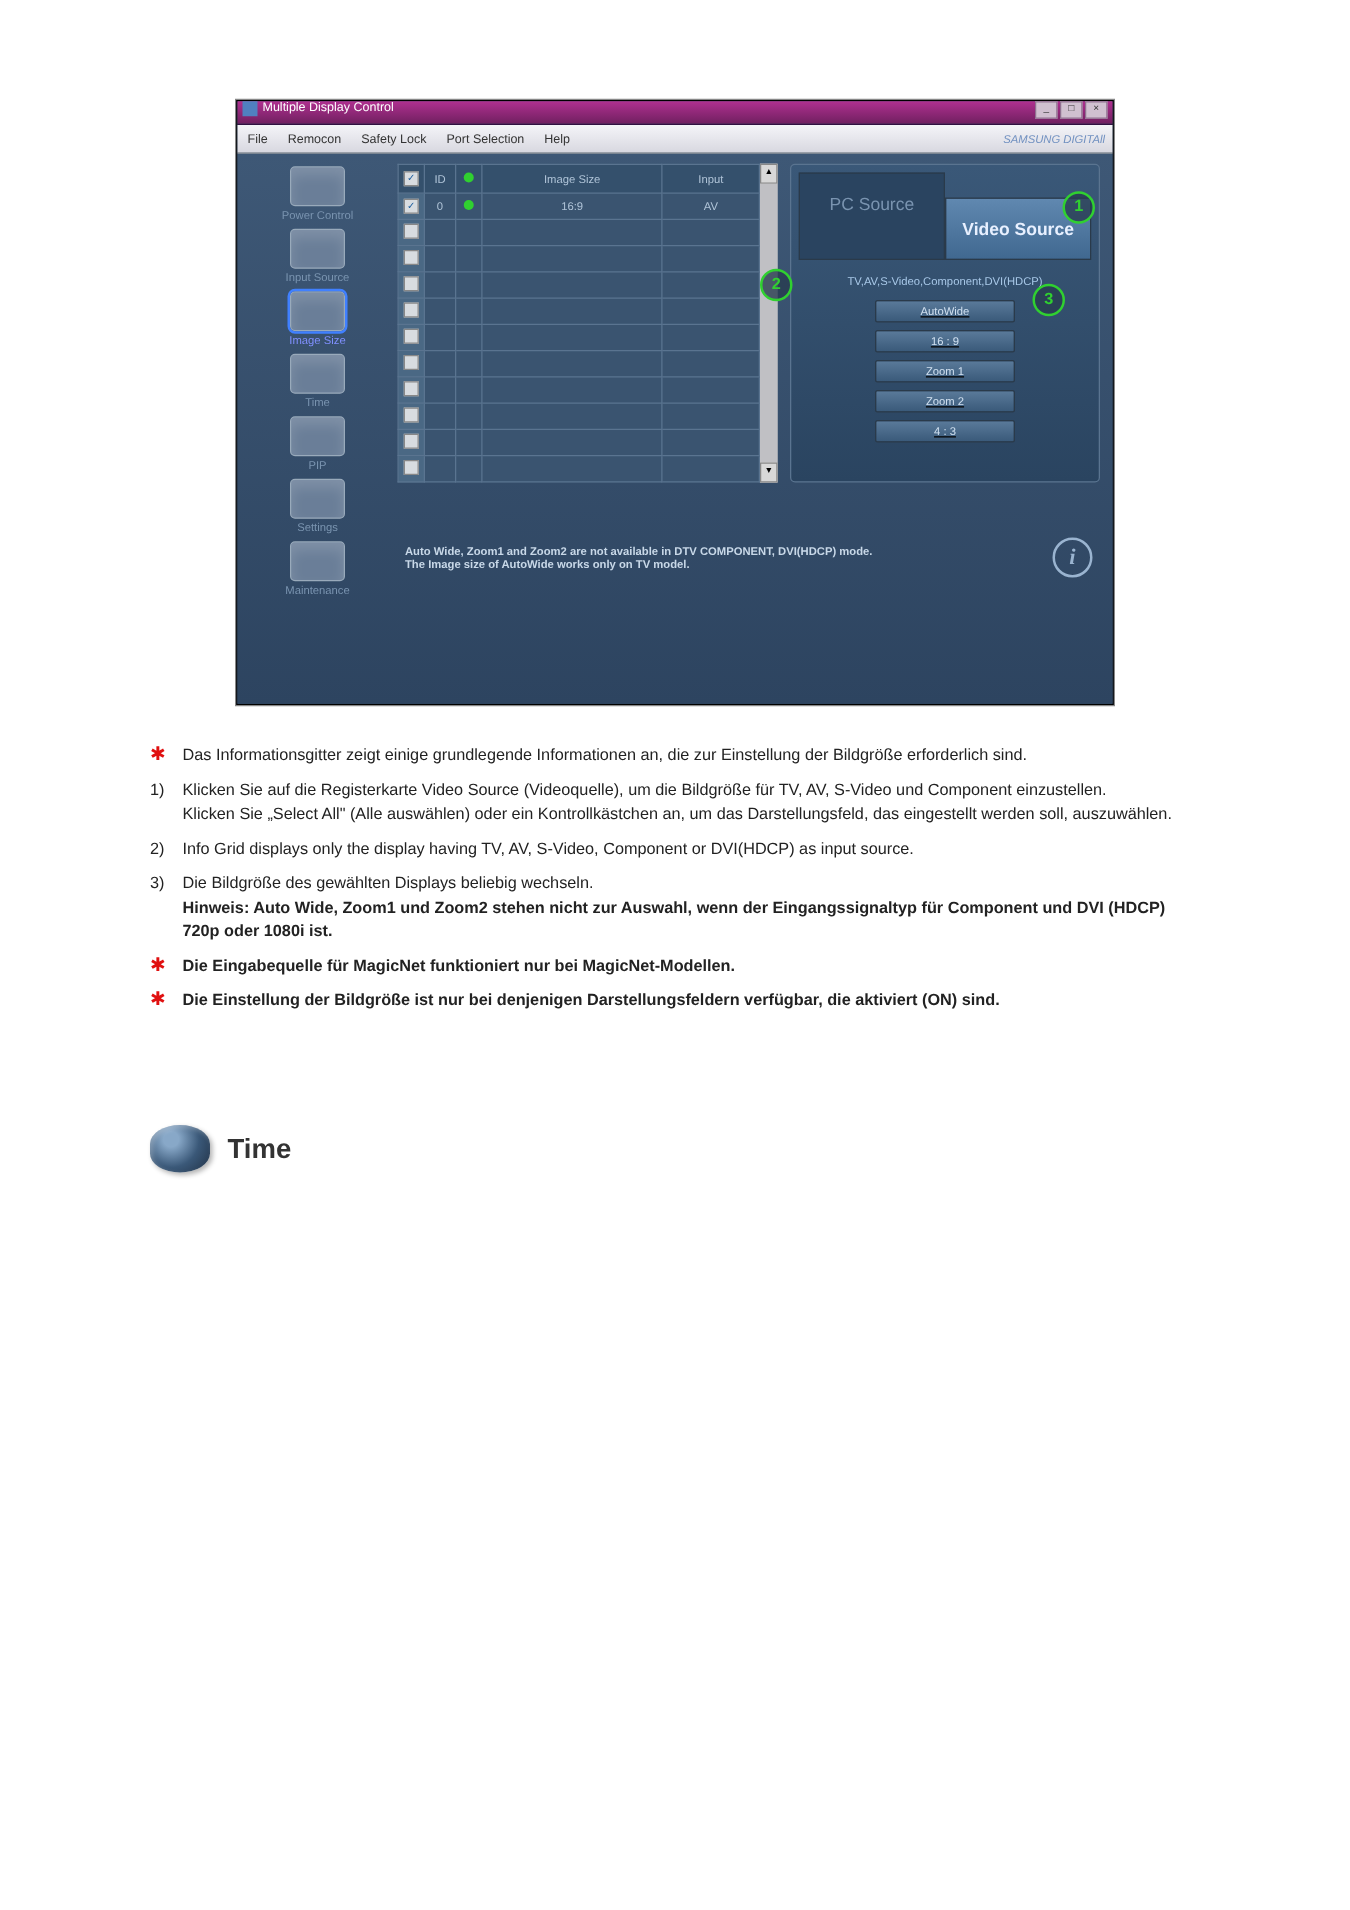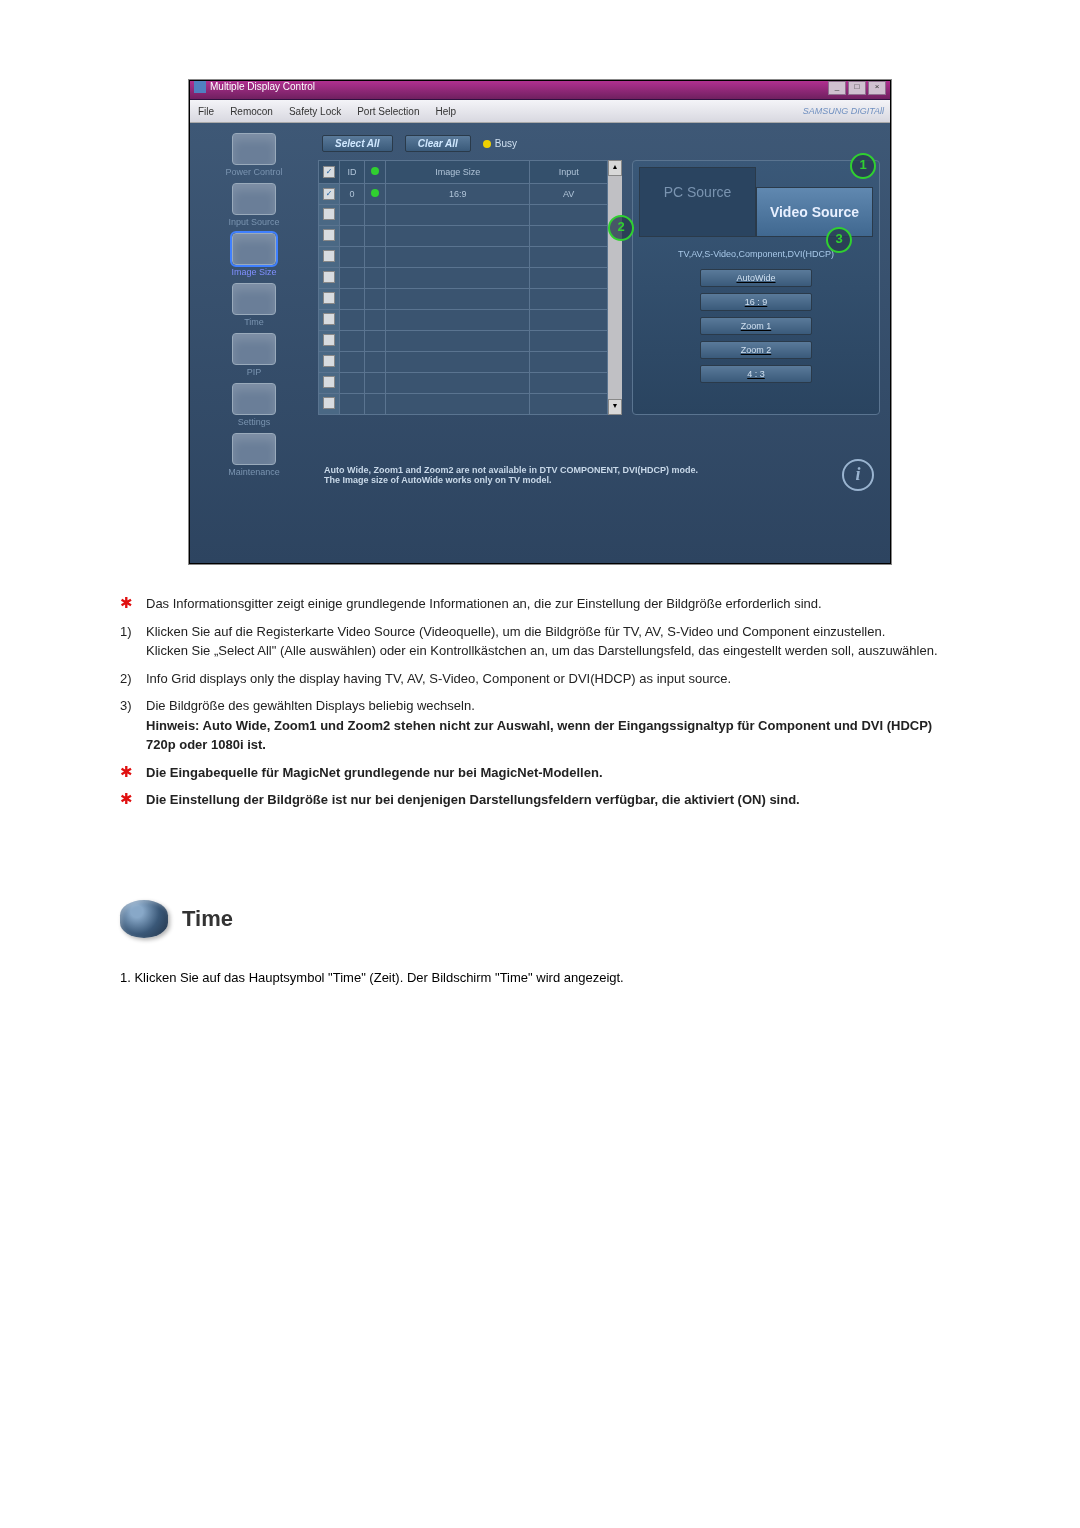--- a/index.html
+++ b/index.html
@@ -386,28 +386,20 @@
             <div class="side-icon"></div>
             <span>Settings</span>
           </div>
           <div class="side-item">
             <div class="side-icon"></div>
             <span>Maintenance</span>
           </div>
         </div>
 
         <div class="main-area">
-          <div class="toolbar">
-            <span class="tool-btn">Select All</span>
-            <span class="tool-btn">Clear All</span>
-            <span class="busy">
-              <span class="busy-dot"></span>
-              <span>Busy</span>
-            </span>
-          </div>
           <div class="content-flex">
             <div style="display:flex">
               <table class="grid-table">
                 <tbody>
                     <tr>
                   <th><span class="chk-box on"></span></th>
                   <th>ID</th>
                   <th><span class="green-dot"></span></th>
                   <th>Image Size</th>
                   <th>Input</th>
@@ -545,27 +537,26 @@
     </div>
     <div class="explain-row">
       <div class="explain-bullet"><span class="num">3)</span></div>
       <div class="explain-text">
         <span>Die Bildgröße des gewählten Displays beliebig wechseln.</span><br>
         <strong>Hinweis: Auto Wide, Zoom1 und Zoom2 stehen nicht zur Auswahl, wenn der Eingangssignaltyp für Component und DVI (HDCP) 720p oder 1080i ist.</strong>
       </div>
     </div>
     <div class="explain-row">
       <div class="explain-bullet"><span class="star">✱</span></div>
-      <div class="explain-text"><strong>Die Eingabequelle für MagicNet grundlegende nur bei MagicNet-Modellen.</strong></div>
+      <div class="explain-text"><strong>Die Eingabequelle für MagicNet funktioniert nur bei MagicNet-Modellen.</strong></div>
     </div>
     <div class="explain-row">
       <div class="explain-bullet"><span class="star">✱</span></div>
       <div class="explain-text"><strong>Die Einstellung der Bildgröße ist nur bei denjenigen Darstellungsfeldern verfügbar, die aktiviert (ON) sind.</strong></div>
     </div>
   </div>
 
   <div class="section-head">
     <div class="section-icon"></div>
     <div class="section-title">Time</div>
   </div>
-  <div class="section-body">1.  Klicken Sie auf das Hauptsymbol "Time" (Zeit). Der Bildschirm "Time" wird angezeigt.</div>
 
 </div>
 
 </body></html>

